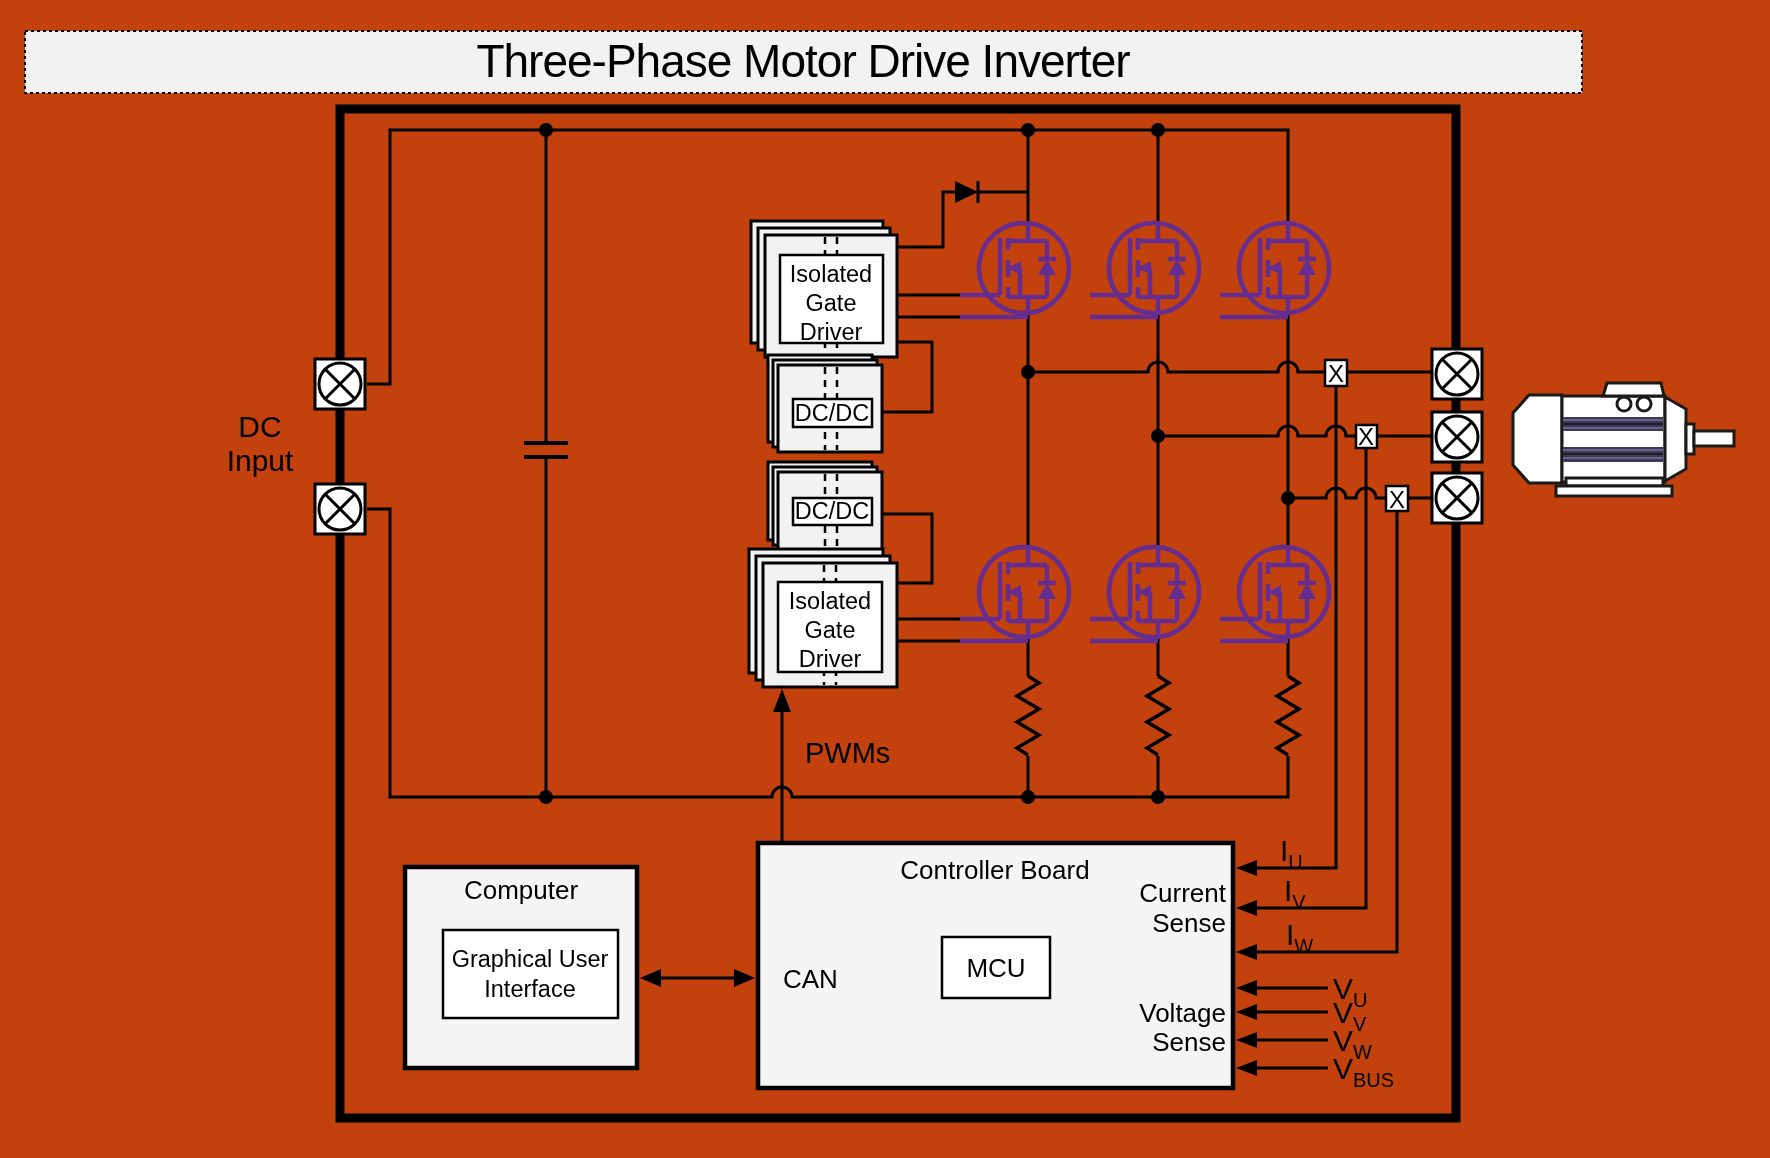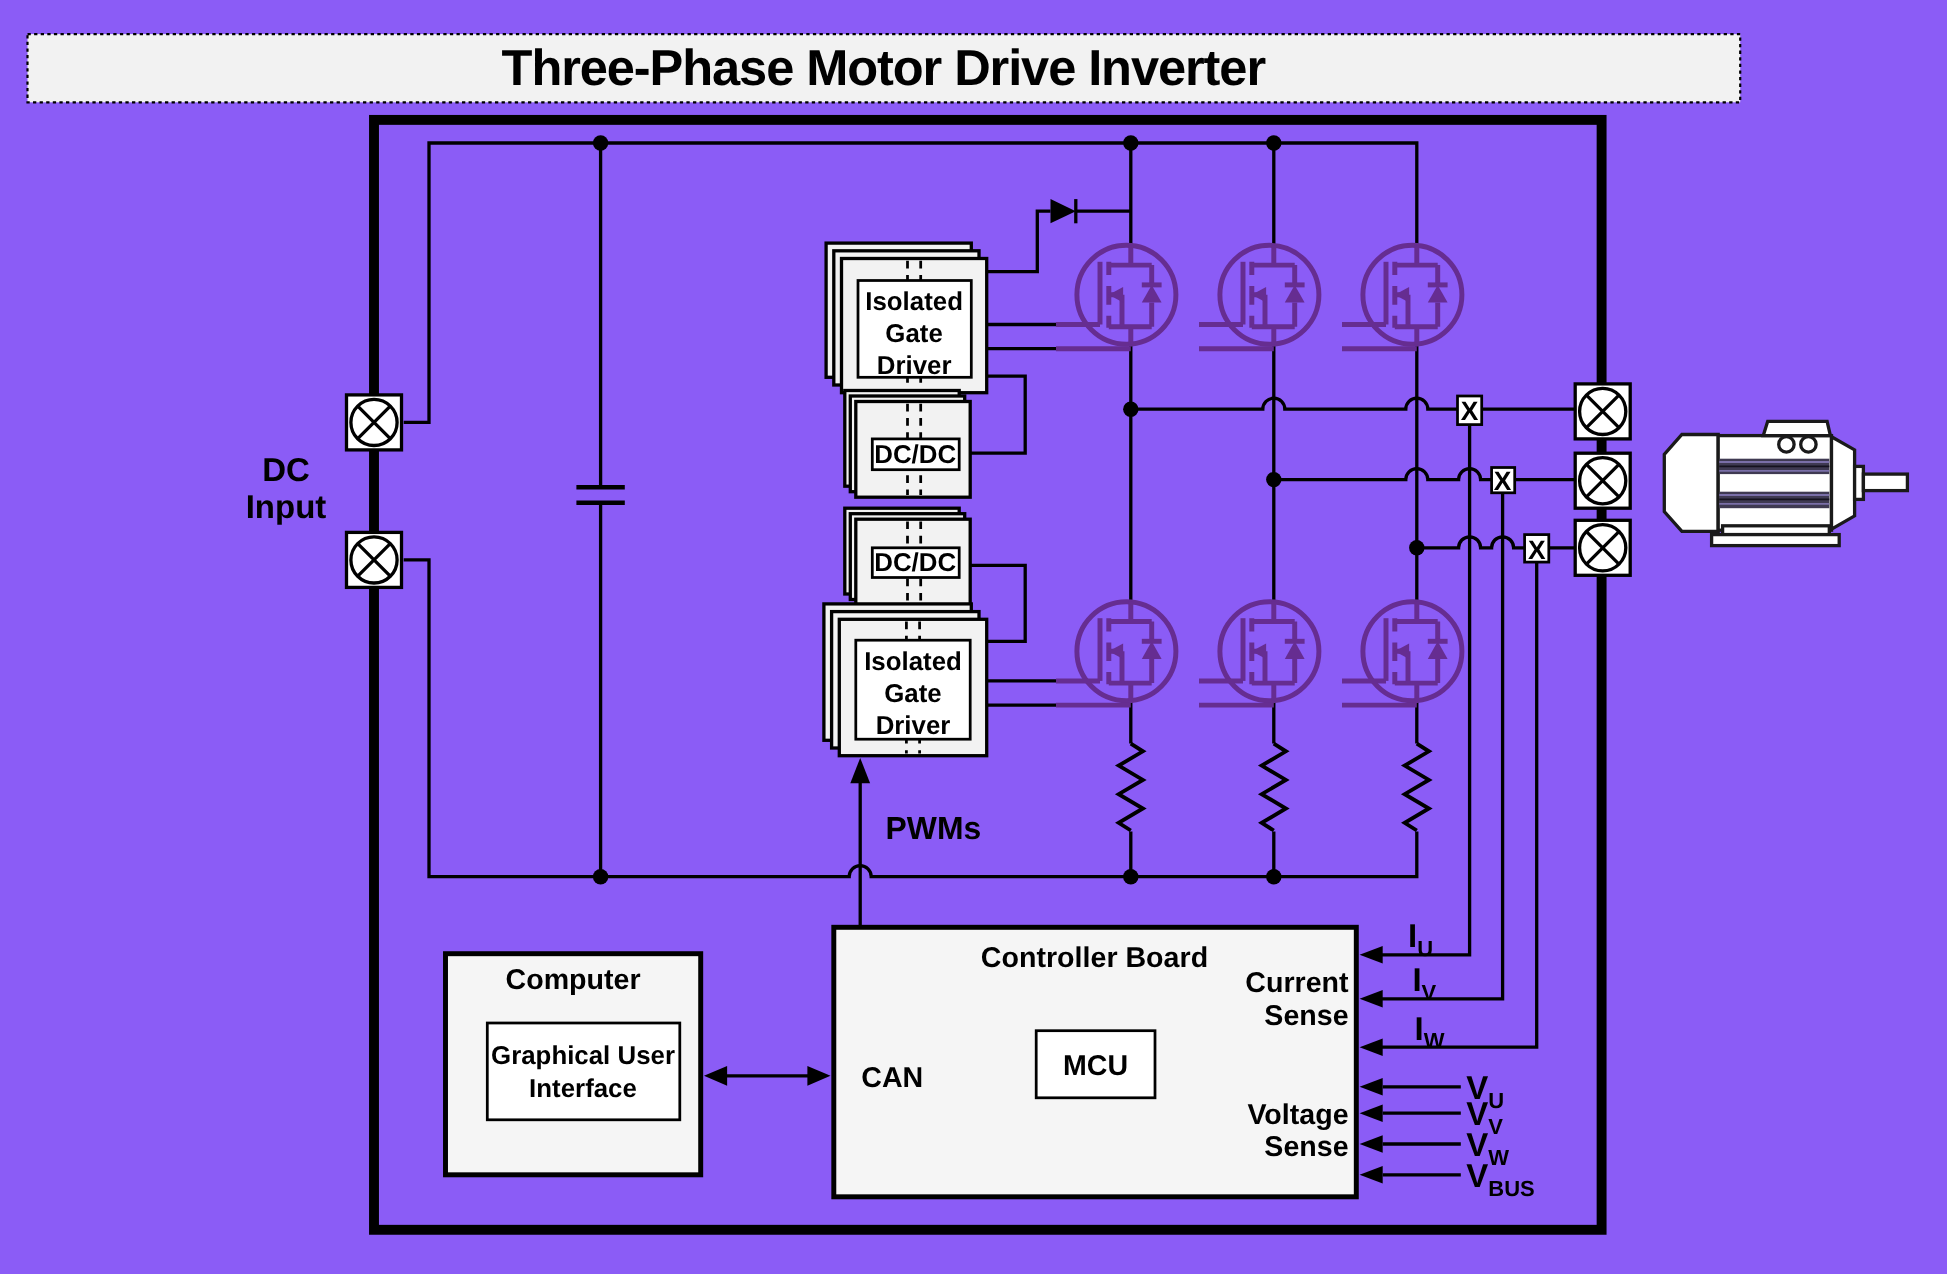--- a/index.html
+++ b/index.html
@@ -1,16 +1,16 @@
 <!DOCTYPE html>
 <html style="--purple: #662D91; --line: #000000; --boxfill: #F2F2F2; --panelfill: #F5F5F5;"><head>
 <meta charset="utf-8">
 <style>
   html,body{margin:0;padding:0;background:#ffffff;}
-  .stage{width:1770px;height:1158px;position:relative;background:#8b5cf6;font-weight:bold;}
+  .stage{width:1770px;height:1158px;position:relative;background:#c2410c;}
   svg{display:block;}
   :root{
     --purple:#662D91;
     --line:#000000;
     --boxfill:#F2F2F2;
     --panelfill:#F5F5F5;
   }
   .t{font-family:"Liberation Sans","DejaVu Sans",sans-serif;fill:#000;}
   .title-t{font-size:46px;letter-spacing:-1px;}
   .big-t{font-size:30px;}

